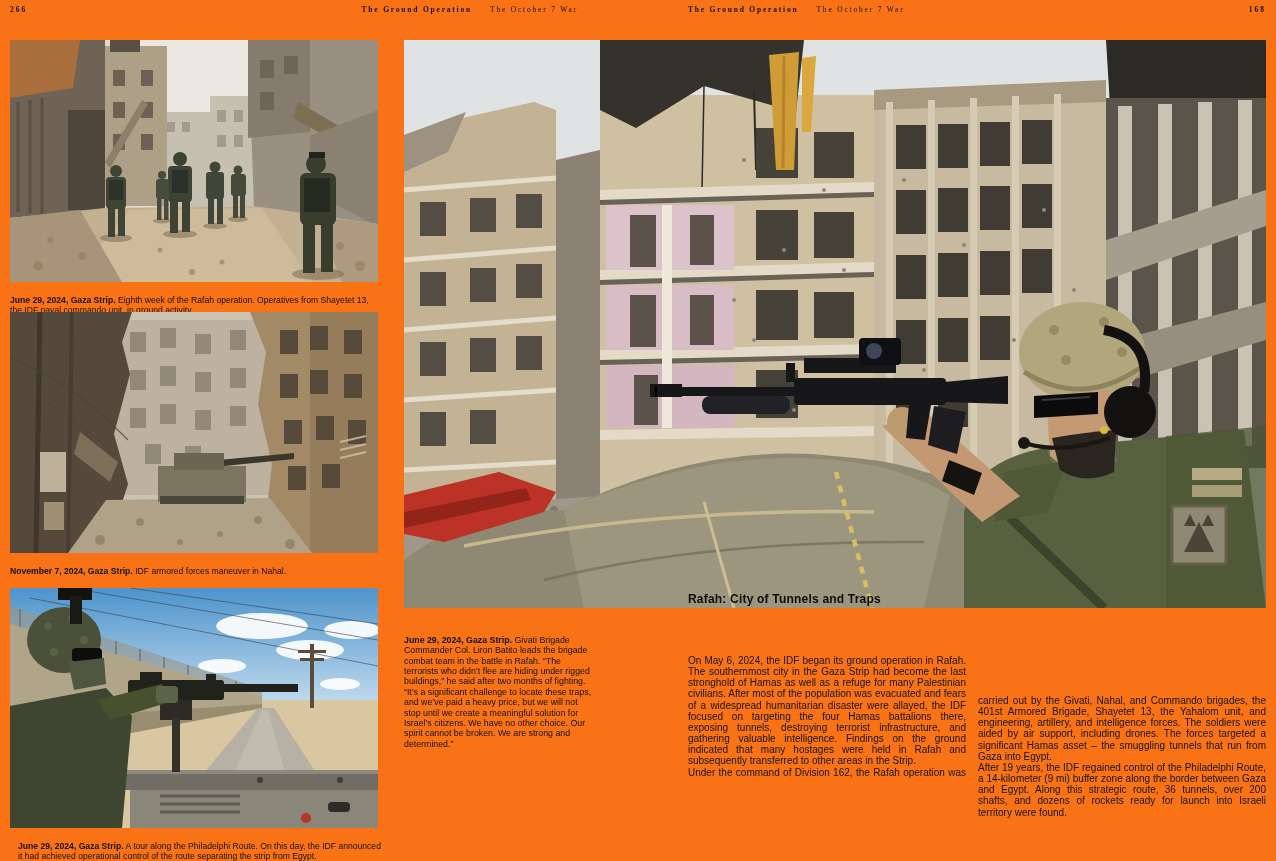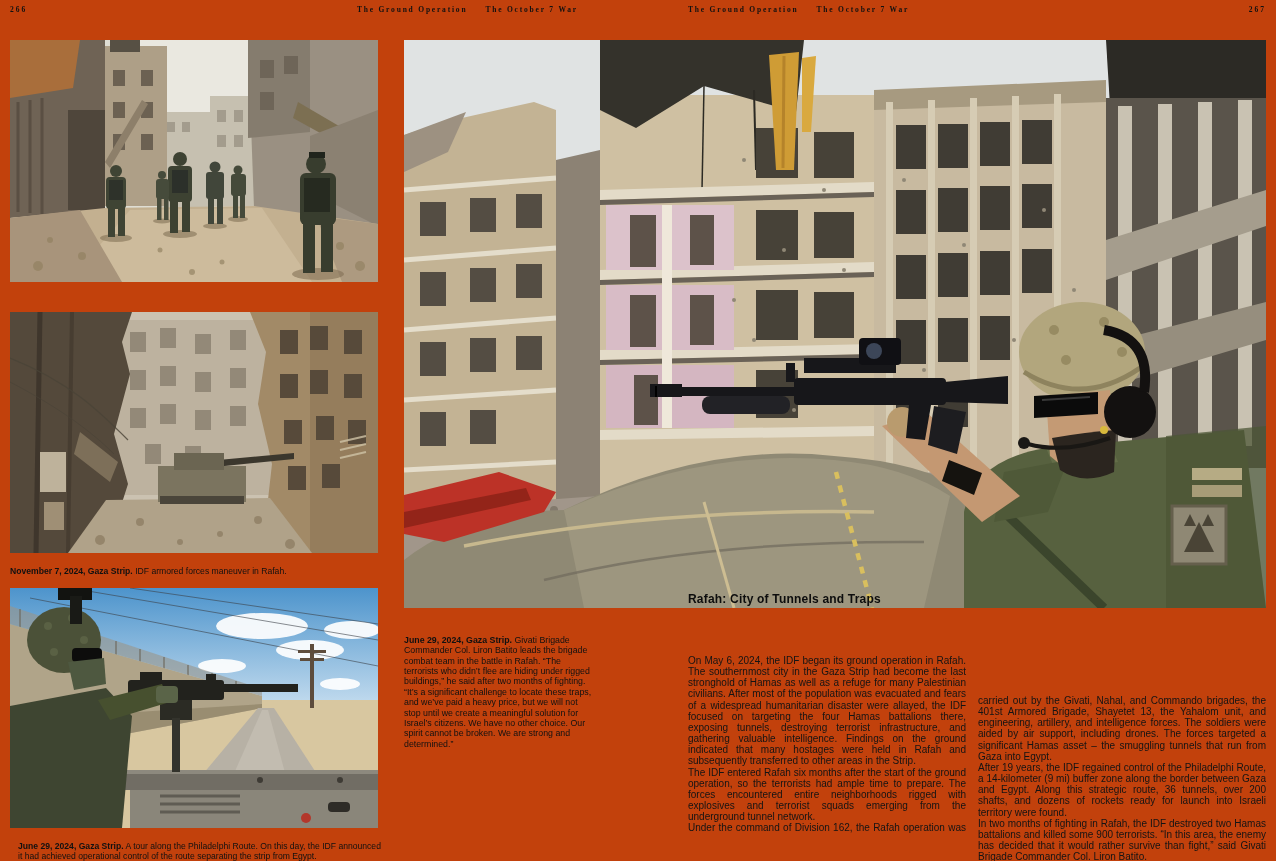--- a/index.html
+++ b/index.html
@@ -1,24 +1,24 @@
 <!DOCTYPE html>
 <html><head>
 <meta charset="utf-8">
 <style>
   html,body{margin:0;padding:0;background:#ffffff;}
-  .spread{position:relative;width:1276px;height:861px;background:#c2410c;overflow:hidden;
+  .spread{position:relative;width:1276px;height:861px;background:#f97316;overflow:hidden;
           font-family:"Liberation Sans",sans-serif;color:#151515;}
   
   .pagenum{position:absolute;top:5px;font-family:"Liberation Serif",serif;font-size:7.5px;
            font-weight:bold;letter-spacing:2px;color:#111;}
   .runhead{position:absolute;top:5px;font-family:"Liberation Serif",serif;font-size:7.5px;
            letter-spacing:1.8px;white-space:nowrap;color:#111;}
   .runhead .sect{font-weight:600;}
-  .runhead .book{font-weight:bold;margin-left:18px;}
+  .runhead .book{font-weight:normal;margin-left:18px;}
   
   .photo{position:absolute;overflow:hidden;background:#cfc8ba;}
   .photo svg{display:block;width:100%;height:100%;}
   
   .caption{position:absolute;font-size:8.6px;line-height:10.6px;color:#111;}
   .caption b{font-weight:bold;}
   .sidecap{position:absolute;left:404px;top:626px;width:192px;font-size:8.8px;
            line-height:10.4px;color:#111;}
   .sidecap b{font-weight:bold;}
   
@@ -32,21 +32,21 @@
   #col2{left:978px;width:288px;margin-top:40px;}
 </style>
 </head>
 <body>
 
 <div class="spread">
 
   <div class="pagenum" style="left:10px;">266</div>
   <div class="runhead" style="left:300px;width:278px;text-align:right;"><span class="sect">The Ground Operation</span><span class="book">The October 7 War</span></div>
   <div class="runhead" style="left:688px;"><span class="sect">The Ground Operation</span><span class="book">The October 7 War</span></div>
-  <div class="pagenum" style="right:10px;">267</div>
+  <div class="pagenum" style="right:10px;">168</div>
 
   <div class="photo" style="left:10px;top:40px;width:368px;height:242px;">
     <svg viewBox="0 0 368 242" preserveAspectRatio="none">
       <rect width="368" height="242" fill="#dfddd3"></rect>
       <rect x="120" y="0" width="150" height="130" fill="#eae8e0"></rect>
       <g fill="#c6c0b0">
         <rect x="150" y="72" width="52" height="95"></rect>
           <rect x="200" y="56" width="48" height="110"></rect>
       </g>
       <g fill="#a39c8d">
@@ -156,20 +156,21 @@
             <circle cx="306" cy="124" r="10"></circle>
             <rect x="290" y="133" width="36" height="52" rx="6"></rect>
             <rect x="293" y="183" width="12" height="50"></rect>
             <rect x="311" y="183" width="12" height="49"></rect>
             <rect x="294" y="138" width="26" height="34" fill="#262a20"></rect>
             <rect x="299" y="112" width="16" height="6" fill="#20241c"></rect>
           </g>
       </g>
     </svg>
   </div>
+  <p class="caption" style="left:10px;top:286px;width:368px;"><b>June 29, 2024, Gaza Strip.</b> <span>Eighth week of the Rafah operation. Operatives from Shayetet 13, the IDF naval commando unit, in ground activity.</span></p>
 
   <div class="photo" style="left:10px;top:312px;width:368px;height:241px;">
     <svg viewBox="0 0 368 241" preserveAspectRatio="none">
       <rect width="368" height="241" fill="#cbc2b1"></rect>
       <g>
         <rect x="88" y="8" width="195" height="175" fill="#b2a794"></rect>
         <g fill="#6f6455">
           <rect x="120" y="20" width="16" height="20"></rect>
             <rect x="150" y="16" width="16" height="20"></rect>
             <rect x="185" y="22" width="16" height="20"></rect>
@@ -229,21 +230,21 @@
             <circle cx="248" cy="208" r="4"></circle>
             <circle cx="170" cy="230" r="3"></circle>
             <circle cx="90" cy="228" r="5"></circle>
             <circle cx="280" cy="232" r="5"></circle>
         </g>
         <path d="M0,46 C60,70 90,100 118,128" stroke="#4a4337" stroke-width="1.2" fill="none" opacity=".8"></path>
         <path d="M0,70 C50,96 82,120 104,142" stroke="#4a4337" stroke-width="1" fill="none" opacity=".6"></path>
       </g>
     </svg>
   </div>
-  <p class="caption" style="left:10px;top:557px;width:368px;"><b>November 7, 2024, Gaza Strip.</b> <span>IDF armored forces maneuver in Rafah.</span></p>
+  <p class="caption" style="left:10px;top:557px;width:368px;"><b>November 7, 2024, Gaza Strip.</b> <span>IDF armored forces maneuver in Nahal.</span></p>
 
   <div class="photo" style="left:10px;top:588px;width:368px;height:240px;">
     <svg viewBox="0 0 368 240" preserveAspectRatio="none">
       <defs>
         <linearGradient id="sky3" x1="0" y1="0" x2="0" y2="1">
           <stop offset="0" stop-color="#4d94cc"></stop>
             <stop offset="1" stop-color="#cfe3f2"></stop>
         </linearGradient>
       </defs>
       <rect width="368" height="130" fill="url(#sky3)"></rect>
@@ -537,22 +538,20 @@
       </g>
     </svg>
   </div>
 
   <p class="sidecap"><b>June 29, 2024, Gaza Strip.</b> <span>Givati Brigade Commander Col. Liron Batito leads the brigade combat team in the battle in Rafah. “The terrorists who didn’t flee are hiding under rigged buildings,” he said after two months of fighting. “It’s a significant challenge to locate these traps, and we’ve paid a heavy price, but we will not stop until we create a meaningful solution for Israel’s citizens. We have no other choice. Our spirit cannot be broken. We are strong and determined.”</span></p>
 
   <h1 class="headline">Rafah: City of Tunnels and Traps</h1>
 
   <div class="bodycol" id="col1">
     <p>On May 6, 2024, the IDF began its ground operation in Rafah. The southernmost city in the Gaza Strip had become the last stronghold of Hamas as well as a refuge for many Palestinian civilians. After most of the population was evacuated and fears of a widespread humanitarian disaster were allayed, the IDF focused on targeting the four Hamas battalions there, exposing tunnels, destroying terrorist infrastructure, and gathering valuable intelligence. Findings on the ground indicated that many hostages were held in Rafah and subsequently transferred to other areas in the Strip.</p>
-    <p>The IDF entered Rafah six months after the start of the ground operation, so the terrorists had ample time to prepare. The forces encountered entire neighborhoods rigged with explosives and terrorist squads emerging from the underground tunnel network.</p>
     <p class="cont">Under the command of Division 162, the Rafah operation was</p>
   </div>
   <div class="bodycol" id="col2">
     <p>carried out by the Givati, Nahal, and Commando brigades, the 401st Armored Brigade, Shayetet 13, the Yahalom unit, and engineering, artillery, and intelligence forces. The soldiers were aided by air support, including drones. The forces targeted a significant Hamas asset – the smuggling tunnels that run from Gaza into Egypt.</p>
     <p>After 19 years, the IDF regained control of the Philadelphi Route, a 14-kilometer (9 mi) buffer zone along the border between Gaza and Egypt. Along this strategic route, 36 tunnels, over 200 shafts, and dozens of rockets ready for launch into Israeli territory were found.</p>
-    <p>In two months of fighting in Rafah, the IDF destroyed two Hamas battalions and killed some 900 terrorists. “In this area, the enemy has decided that it would rather survive than fight,” said Givati Brigade Commander Col. Liron Batito.</p>
   </div>
 
 </div>
 
 </body></html>

